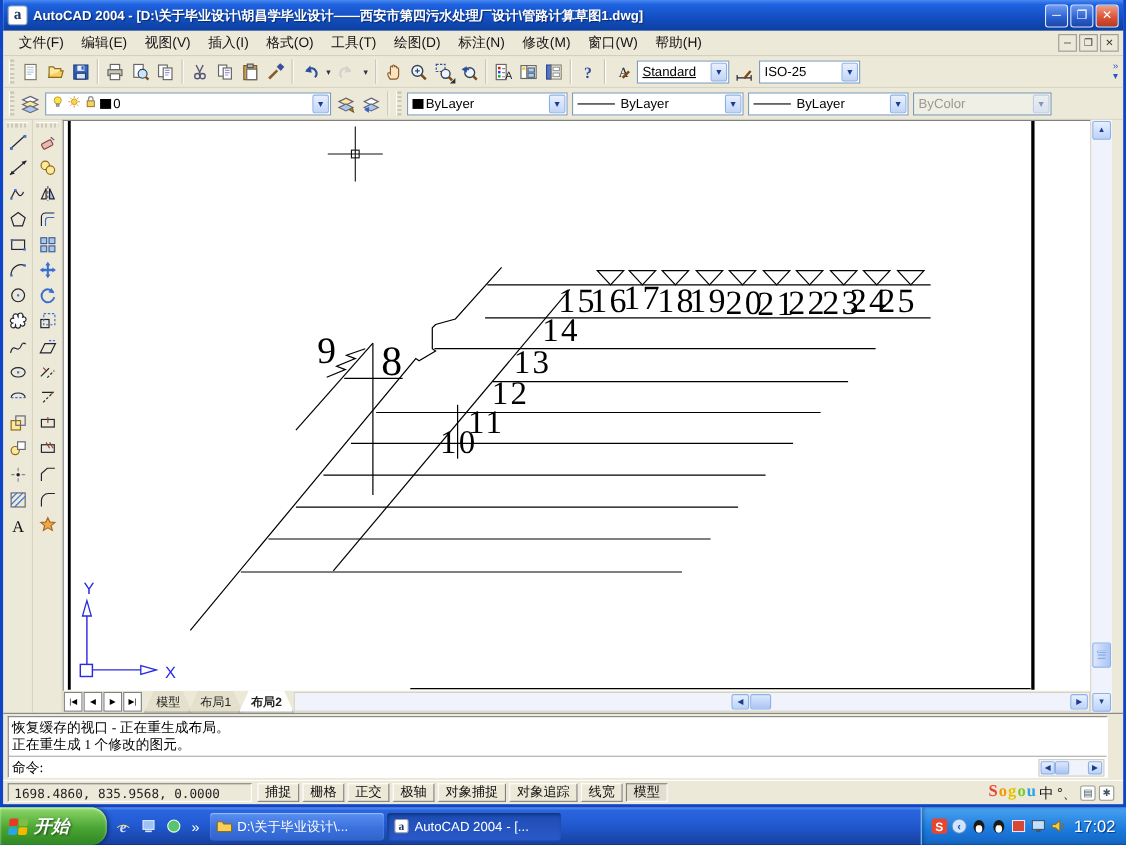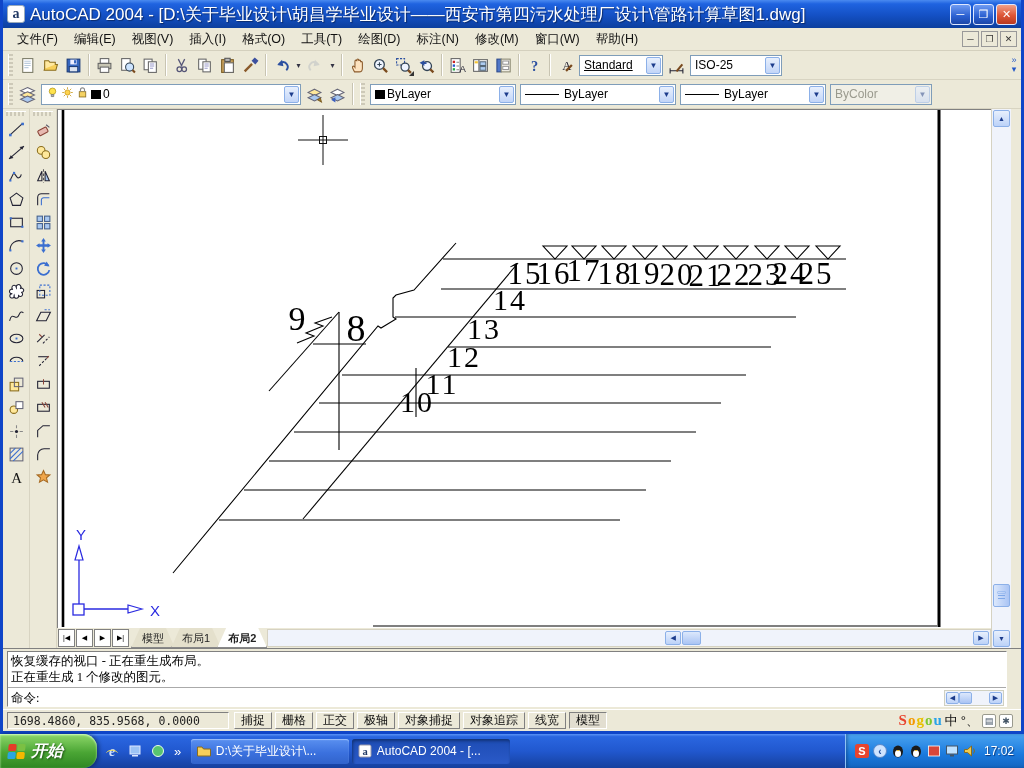--- a/index.html
+++ b/index.html
@@ -6,21 +6,21 @@
   html,body{width:1024px;height:768px;overflow:hidden;background:#000;
     font-family:"Liberation Sans","DejaVu Sans",sans-serif;-webkit-user-select:none;user-select:none;}
   #appwin{position:absolute;left:0;top:0;width:1024px;height:734px;background:#ece9d8;
     border-left:3px solid #0f45c8;border-right:3px solid #0f45c8;border-bottom:3px solid #0f45c8;}
   
   .titlebar{height:28px;display:flex;align-items:center;padding:0 4px;gap:5px;
     background:linear-gradient(180deg,#4a8af0 0%,#1f63e0 14%,#1450c4 55%,#0c3f9e 100%);}
   .appicon{width:18px;height:18px;background:#fff;border:1px solid #9ab;border-radius:3px;
     color:#203864;font-weight:bold;font-family:"Liberation Serif",serif;font-size:14px;
     display:flex;align-items:center;justify-content:center;}
-  .titletext{flex:1;color:#fff;font-size:17px;font-weight:normal;white-space:nowrap;overflow:hidden;
+  .titletext{flex:1;color:#fff;font-size:12px;font-weight:bold;white-space:nowrap;overflow:hidden;
     text-shadow:1px 1px 1px #0a2a6a;}
   .winbtn{width:21px;height:21px;margin-left:2px;border-radius:3px;border:1px solid #dfe8ff;
     color:#fff;font-size:11px;line-height:19px;text-align:center;
     background:linear-gradient(180deg,#6f9bf2,#2a5fd0 60%,#1c47a8);}
   .winbtn.close{background:linear-gradient(180deg,#f0a088,#dd5536 55%,#b93a20);}
   
   .menubar{height:23px;display:flex;align-items:center;background:#ece9d8;border-bottom:1px solid #d4d0be;
     font-size:12.5px;padding-left:6px;position:relative;}
   .menu-item{padding:2px 8px;color:#111;}
   .mdi{position:absolute;right:4px;top:3px;display:flex;gap:2px;}
@@ -127,21 +127,21 @@
     padding:0 5px;background:linear-gradient(180deg,#5a90f0,#3b71de 55%,#3163cc);
     box-shadow:inset 0 1px 1px #9ec0fa;color:#fff;font-size:12px;}
   .task.active{background:linear-gradient(180deg,#1e4cb4,#2a5ac8);box-shadow:inset 1px 2px 3px #123478;}
   .task svg{width:16px;height:16px;flex:0 0 16px;}
   .task span{white-space:nowrap;overflow:hidden;text-overflow:ellipsis;}
   .tray{margin-left:auto;height:34px;display:flex;align-items:center;gap:2px;padding:0 10px 0 8px;
     background:linear-gradient(180deg,#4aa3f0,#1a7ade 60%,#1465c0);border-left:1px solid #8fc2f5;
     box-shadow:inset 2px 0 3px rgba(0,0,30,.25);}
   .trayicon{width:16px;height:16px;}
   .trayicon svg{width:16px;height:16px;}
-  .clock{color:#fff;font-size:12px;margin-left:4px;text-shadow:1px 1px 1px #0a3a80;}
+  .clock{color:#fff;font-size:15px;margin-left:4px;text-shadow:1px 1px 1px #0a3a80;}
 </style>
 </head>
 <body>
 
 <div id="appwin">
   <div class="titlebar">
     <div class="appicon">a</div>
     <div class="titletext">AutoCAD 2004 - [D:\关于毕业设计\胡昌学毕业设计——西安市第四污水处理厂设计\管路计算草图1.dwg]</div>
     <div id="winbtns" style="display: flex;">
         <div class="winbtn">─</div>
@@ -382,21 +382,21 @@
       <span class="combo" style="width: 156px;">
         <span class="ltline"></span>
         <span>ByLayer</span>
         <span class="arrow">▼</span>
       </span>
       <span class="combo" style="width: 146px;">
         <span class="ltline"></span>
         <span>ByLayer</span>
         <span class="arrow">▼</span>
       </span>
-      <span class="combo disabled" style="width: 102px;">
+      <span class="combo disabled" style="width: 126px;">
         <span>ByColor</span>
         <span class="arrow">▼</span>
       </span>
     </div>
 
   <div class="mainrow">
     <div class="sidebars">
       <div class="sidecol" id="drawcol">
           <span class="sgrip"></span>
           <span class="sbtn">

